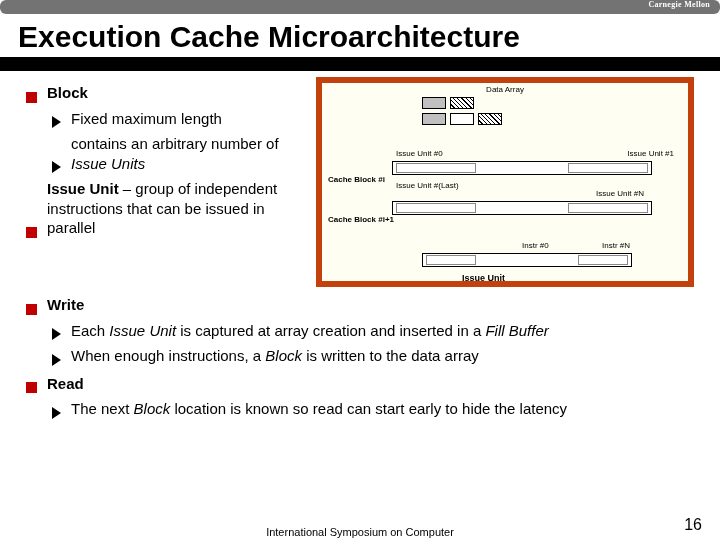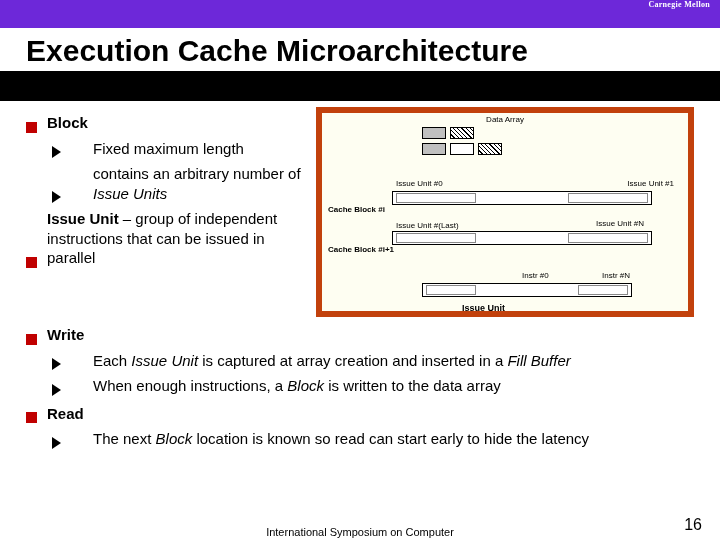--- a/index.html
+++ b/index.html
@@ -6,23 +6,24 @@
   body {
     width: 720px;
     height: 540px;
     background: #fff;
     font-family: Arial, Helvetica, sans-serif;
     position: relative;
     overflow: hidden;
   }
   .top-band {
     width: 100%;
-    height: 28px;
-    background: #6d28d9;
-    position: relative;
+    height: 14px;
+    background: #737373;
+    position: relative;
+    border-radius: 6px;
   }
   .brand {
     position: absolute;
     right: 10px;
     top: 0;
     color: #fff;
     font-size: 8px;
     font-family: Georgia, serif;
     font-weight: bold;
     letter-spacing: 0.3px;
@@ -37,22 +38,22 @@
     font-weight: bold;
     background: #fff;
     color: #000;
     display: inline-block;
     padding: 2px 6px 2px 0;
     width: 100%;
     line-height: 1.1;
   }
   .title-band .title-wrapper {
     background: #fff;
-    margin: -8px -18px 16px -18px;
-    padding: 4px 18px 2px 26px;
+    margin: -8px -18px 0 -18px;
+    padding: 4px 18px 2px 18px;
   }
   .content {
     position: relative;
     padding: 12px 26px 0 26px;
   }
   .bullet-list { list-style: none; }
   .bullet-item {
     display: flex;
     align-items: flex-end;
     margin-bottom: 6px;
@@ -68,21 +69,21 @@
   }
   .tri {
     width: 0; height: 0;
     border-top: 6px solid transparent;
     border-bottom: 6px solid transparent;
     border-left: 9px solid #000;
     flex-shrink: 0;
     margin-top: 4px;
     margin-right: 10px;
   }
-  .sub { margin-left: 26px; gap: 22px; }
+  .sub { margin-left: 26px; }
   .b { font-weight: bold; }
   .i { font-style: italic; }
   .top-columns {
     display: flex;
     gap: 10px;
   }
   .left-col { width: 280px; }
   .diagram {
     flex: 1;
     background: #fefef2;
@@ -169,21 +170,21 @@
       <div class="box" style="left:70px;top:78px;width:260px;height:14px"></div>
       <div class="box" style="left:74px;top:80px;width:80px;height:10px;border:1px solid #888"></div>
       <div class="box" style="left:246px;top:80px;width:80px;height:10px;border:1px solid #888"></div>
       <span class="lbl" style="left:74px;top:66px">Issue Unit #0</span>
       <span class="lbl" style="right:14px;top:66px">Issue Unit #1</span>
       <span class="lbl b" style="left:6px;top:92px">Cache Block #i</span>
 
       <div class="box" style="left:70px;top:118px;width:260px;height:14px"></div>
       <div class="box" style="left:74px;top:120px;width:80px;height:10px;border:1px solid #888"></div>
       <div class="box" style="left:246px;top:120px;width:80px;height:10px;border:1px solid #888"></div>
-      <span class="lbl" style="left:74px;top:108px">Issue Unit #(Last)</span>
+      <span class="lbl" style="left:74px;top:98px">Issue Unit #(Last)</span>
       <span class="lbl" style="right:44px;top:106px">Issue Unit #N</span>
       <span class="lbl b" style="left:6px;top:132px">Cache Block #i+1</span>
 
       <div class="box" style="left:100px;top:170px;width:210px;height:14px"></div>
       <div class="box" style="left:104px;top:172px;width:50px;height:10px;border:1px solid #888"></div>
       <div class="box" style="left:256px;top:172px;width:50px;height:10px;border:1px solid #888"></div>
       <span class="lbl" style="left:200px;top:158px">Instr #0</span>
       <span class="lbl" style="left:280px;top:158px">Instr #N</span>
       <span class="lbl b" style="left:140px;top:190px;font-size:9px">Issue Unit</span>
     </div>

